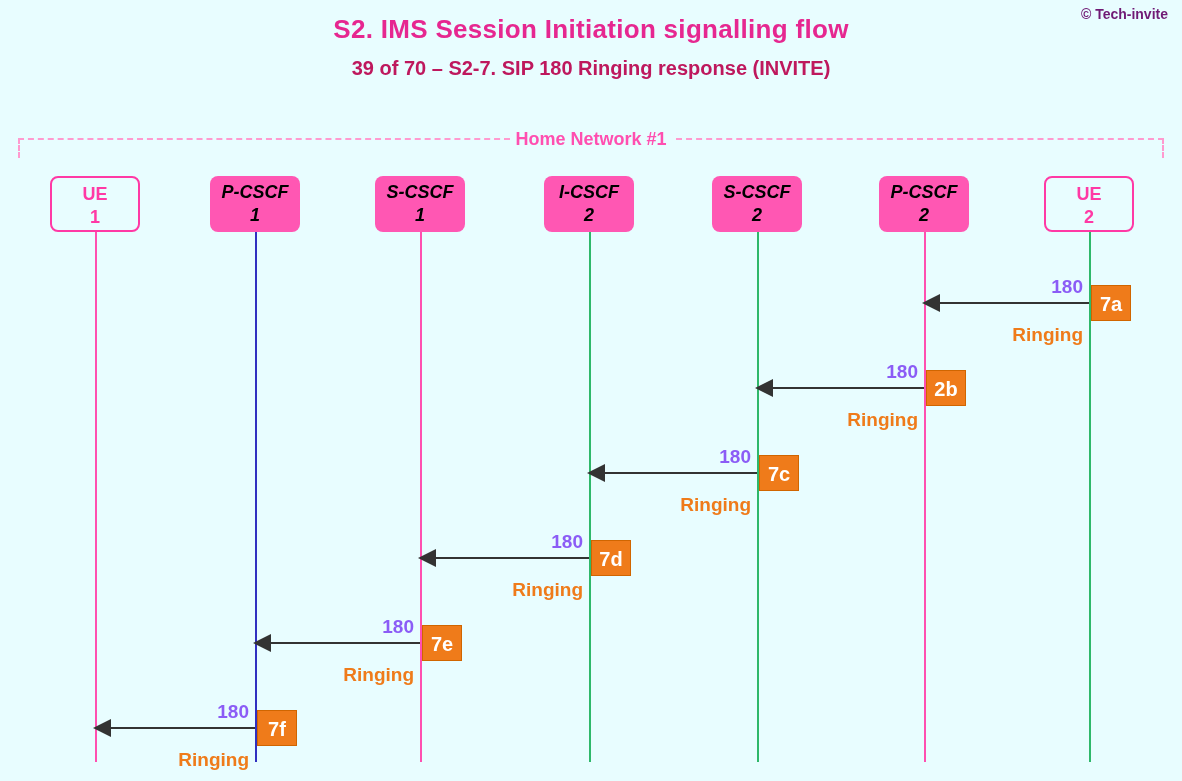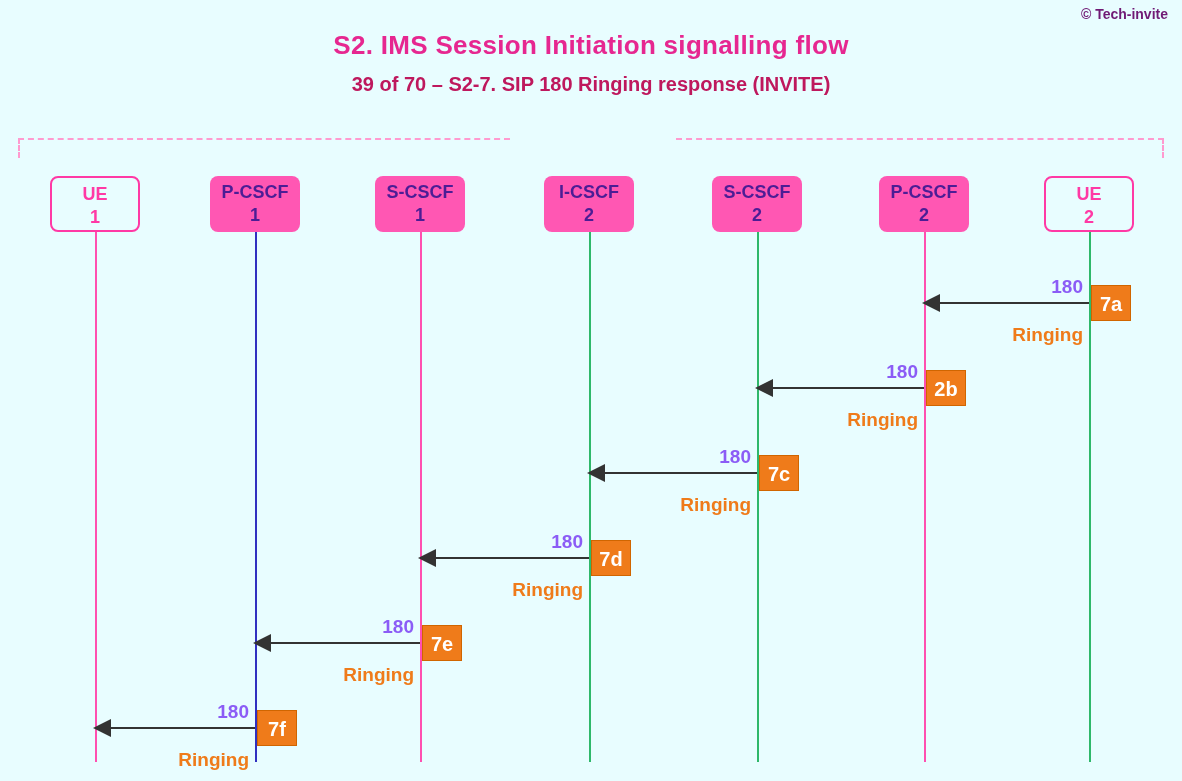--- a/index.html
+++ b/index.html
@@ -15,21 +15,21 @@
     background: #e8fdff;
   }
   .copyright {
     position: absolute;
     top: 6px; right: 14px;
     font-size: 14px; font-weight: 600;
     color: #701a75;
   }
   .title {
     text-align: center;
-    padding-top: 30px;
+    padding-top: 14px;
     font-size: 26px;
     font-weight: 700;
     color: #e62790;
     letter-spacing: 0.3px;
   }
   .subtitle {
     text-align: center;
     margin-top: 12px;
     font-size: 20px;
     font-weight: 600;
@@ -67,21 +67,22 @@
     width: 90px; height: 56px;
     border-radius: 8px;
     text-align: center;
     font-weight: 700;
     font-size: 18px;
     line-height: 1.25;
     padding-top: 5px;
   }
   .node.filled {
     background: #ff57b3;
-    color: #4c1d95;
+    color: #000000;
+    font-style: italic;
   }
   .node.outline {
     background: transparent;
     color: #ff39a5;
     border: 2px solid #ff39a5;
   }
 
   
   .lifeline {
     position: absolute;
@@ -144,20 +145,21 @@
 </style>
 </head>
 <body>
 
 <div class="page">
 
   <div class="copyright">© Tech-invite</div>
   <div class="title">S2. IMS Session Initiation signalling flow</div>
   <div class="subtitle">39 of 70 – S2-7. SIP 180 Ringing response (INVITE)</div>
 
+  <div class="home-net-label">Home Network #1</div>
   <div class="home-net-bracket-left"></div>
   <div class="home-net-bracket-right"></div>
   <div class="home-net-tick-left"></div>
   <div class="home-net-tick-right"></div>
 
   <div id="nodes-layer">
       <div class="node outline" style="left: 50px;">
         <div>UE</div>
         <div>1</div>
       </div>

